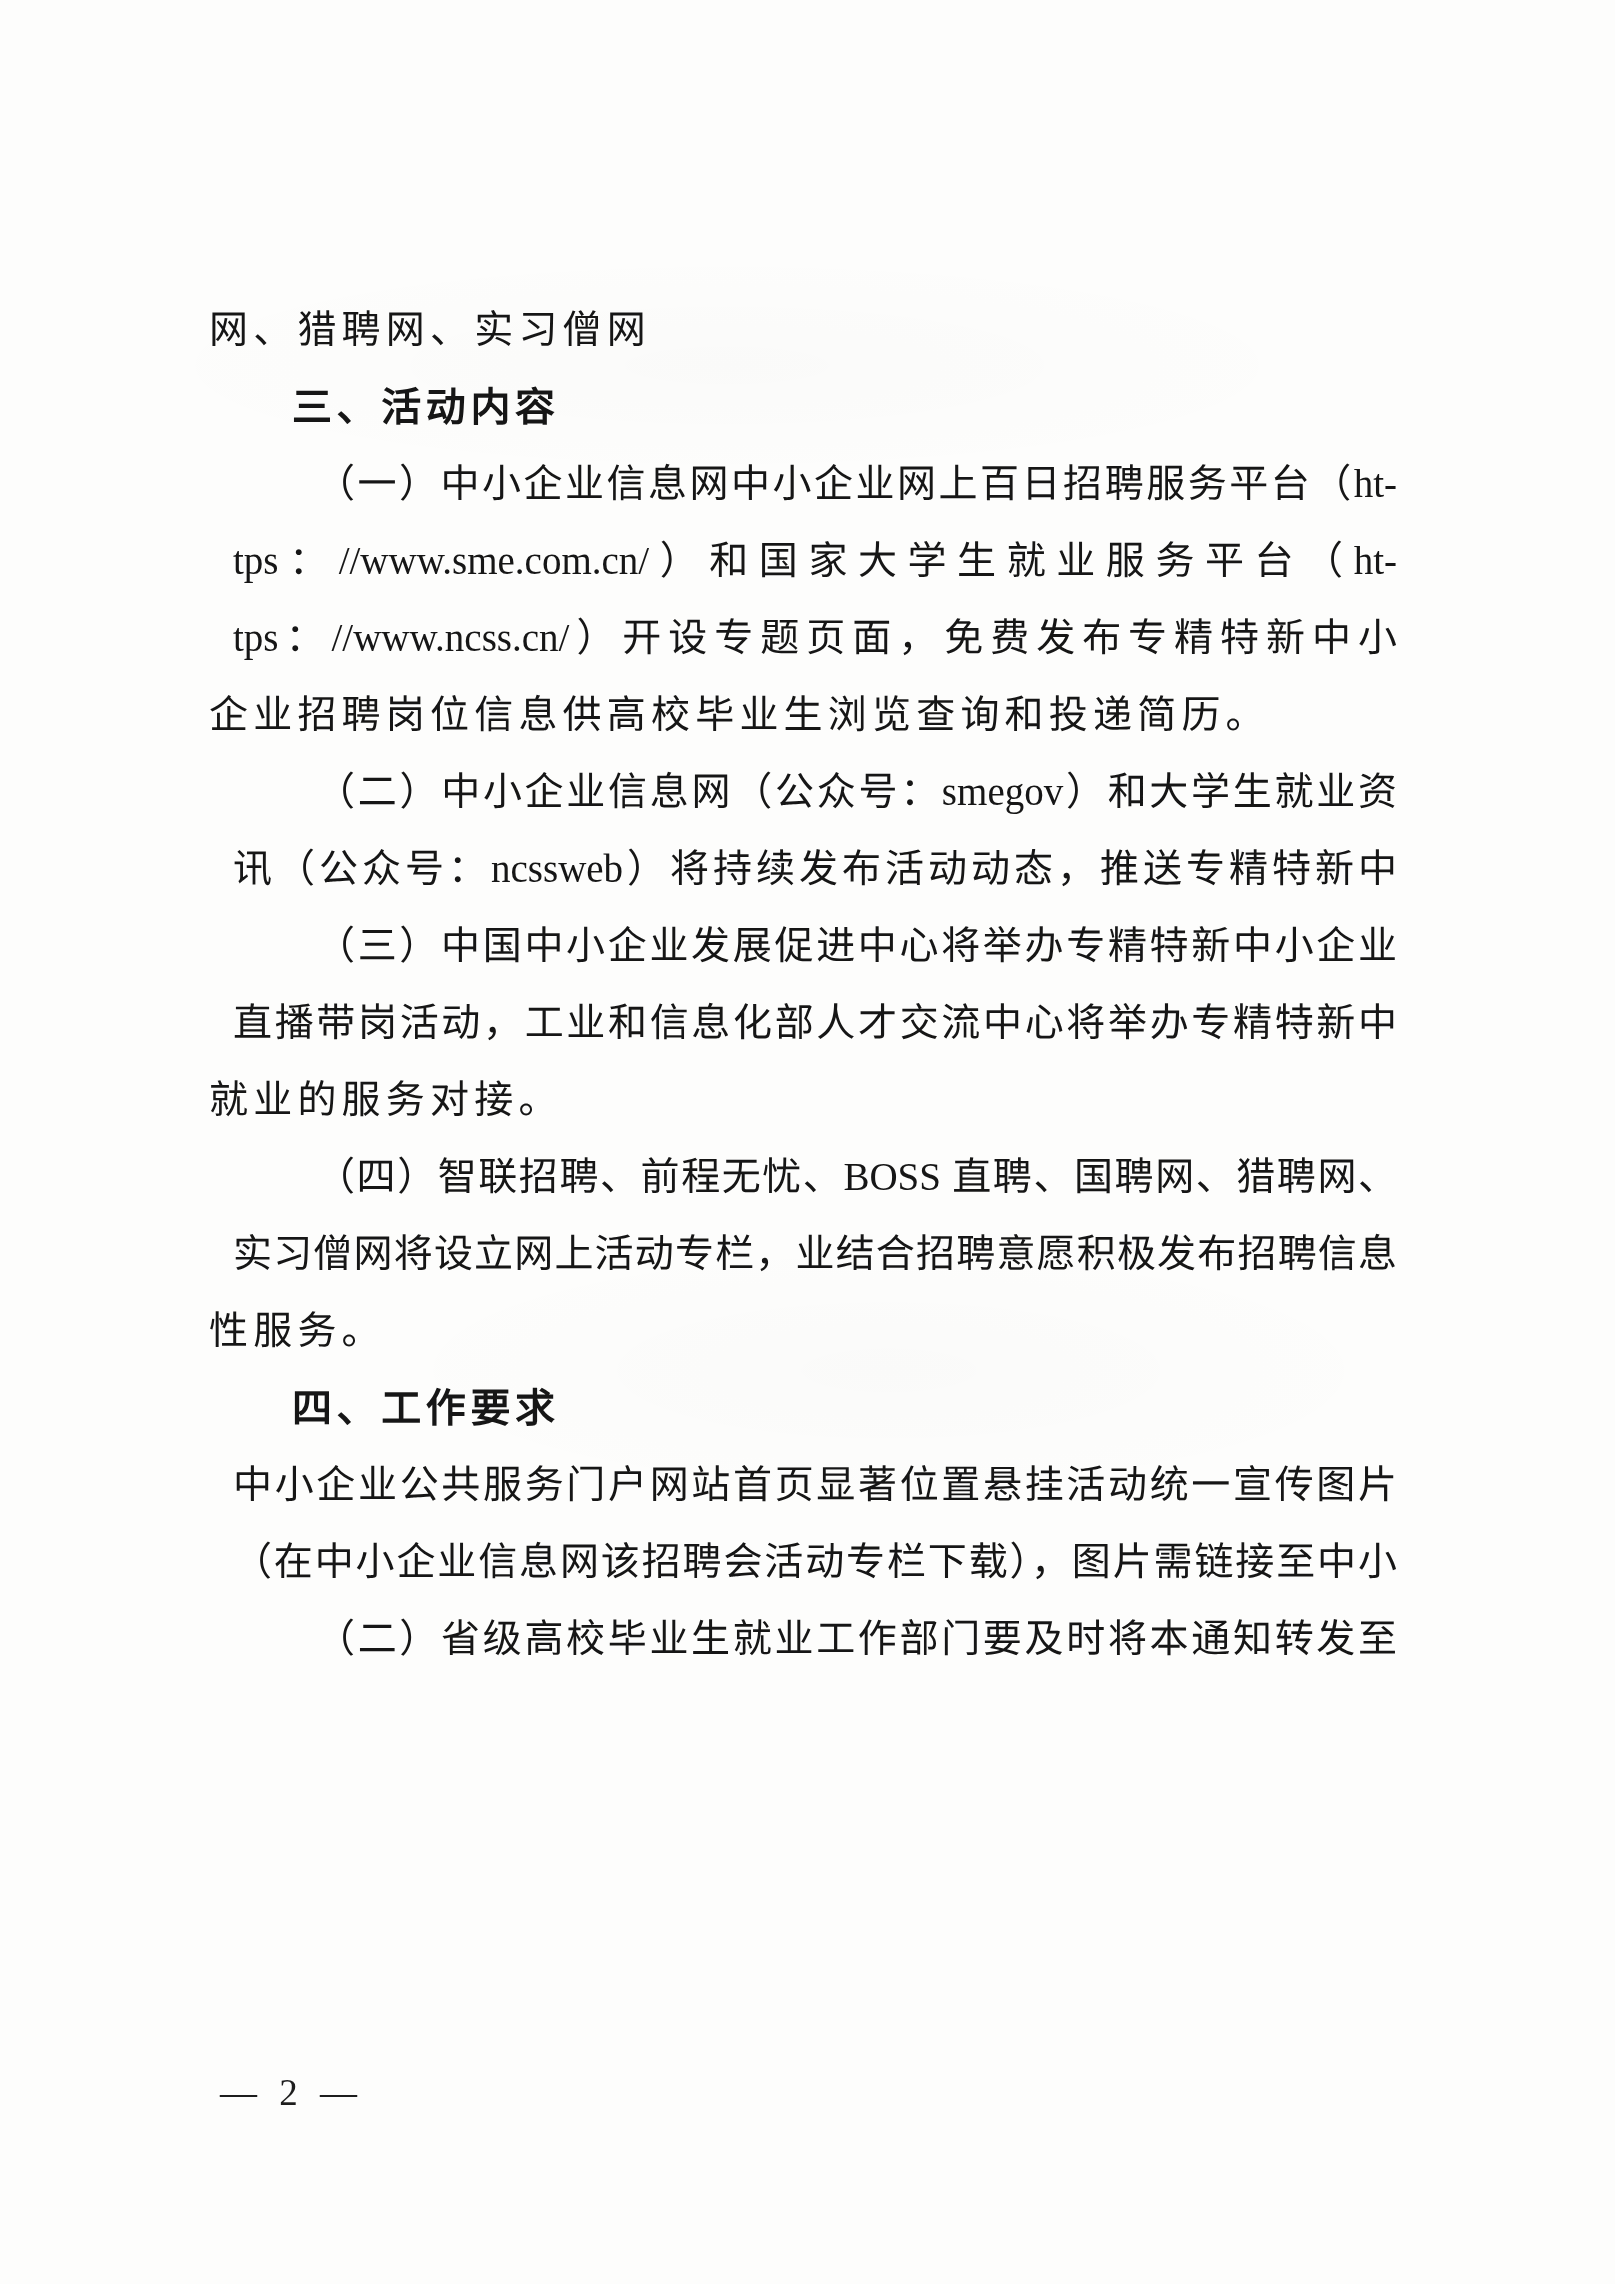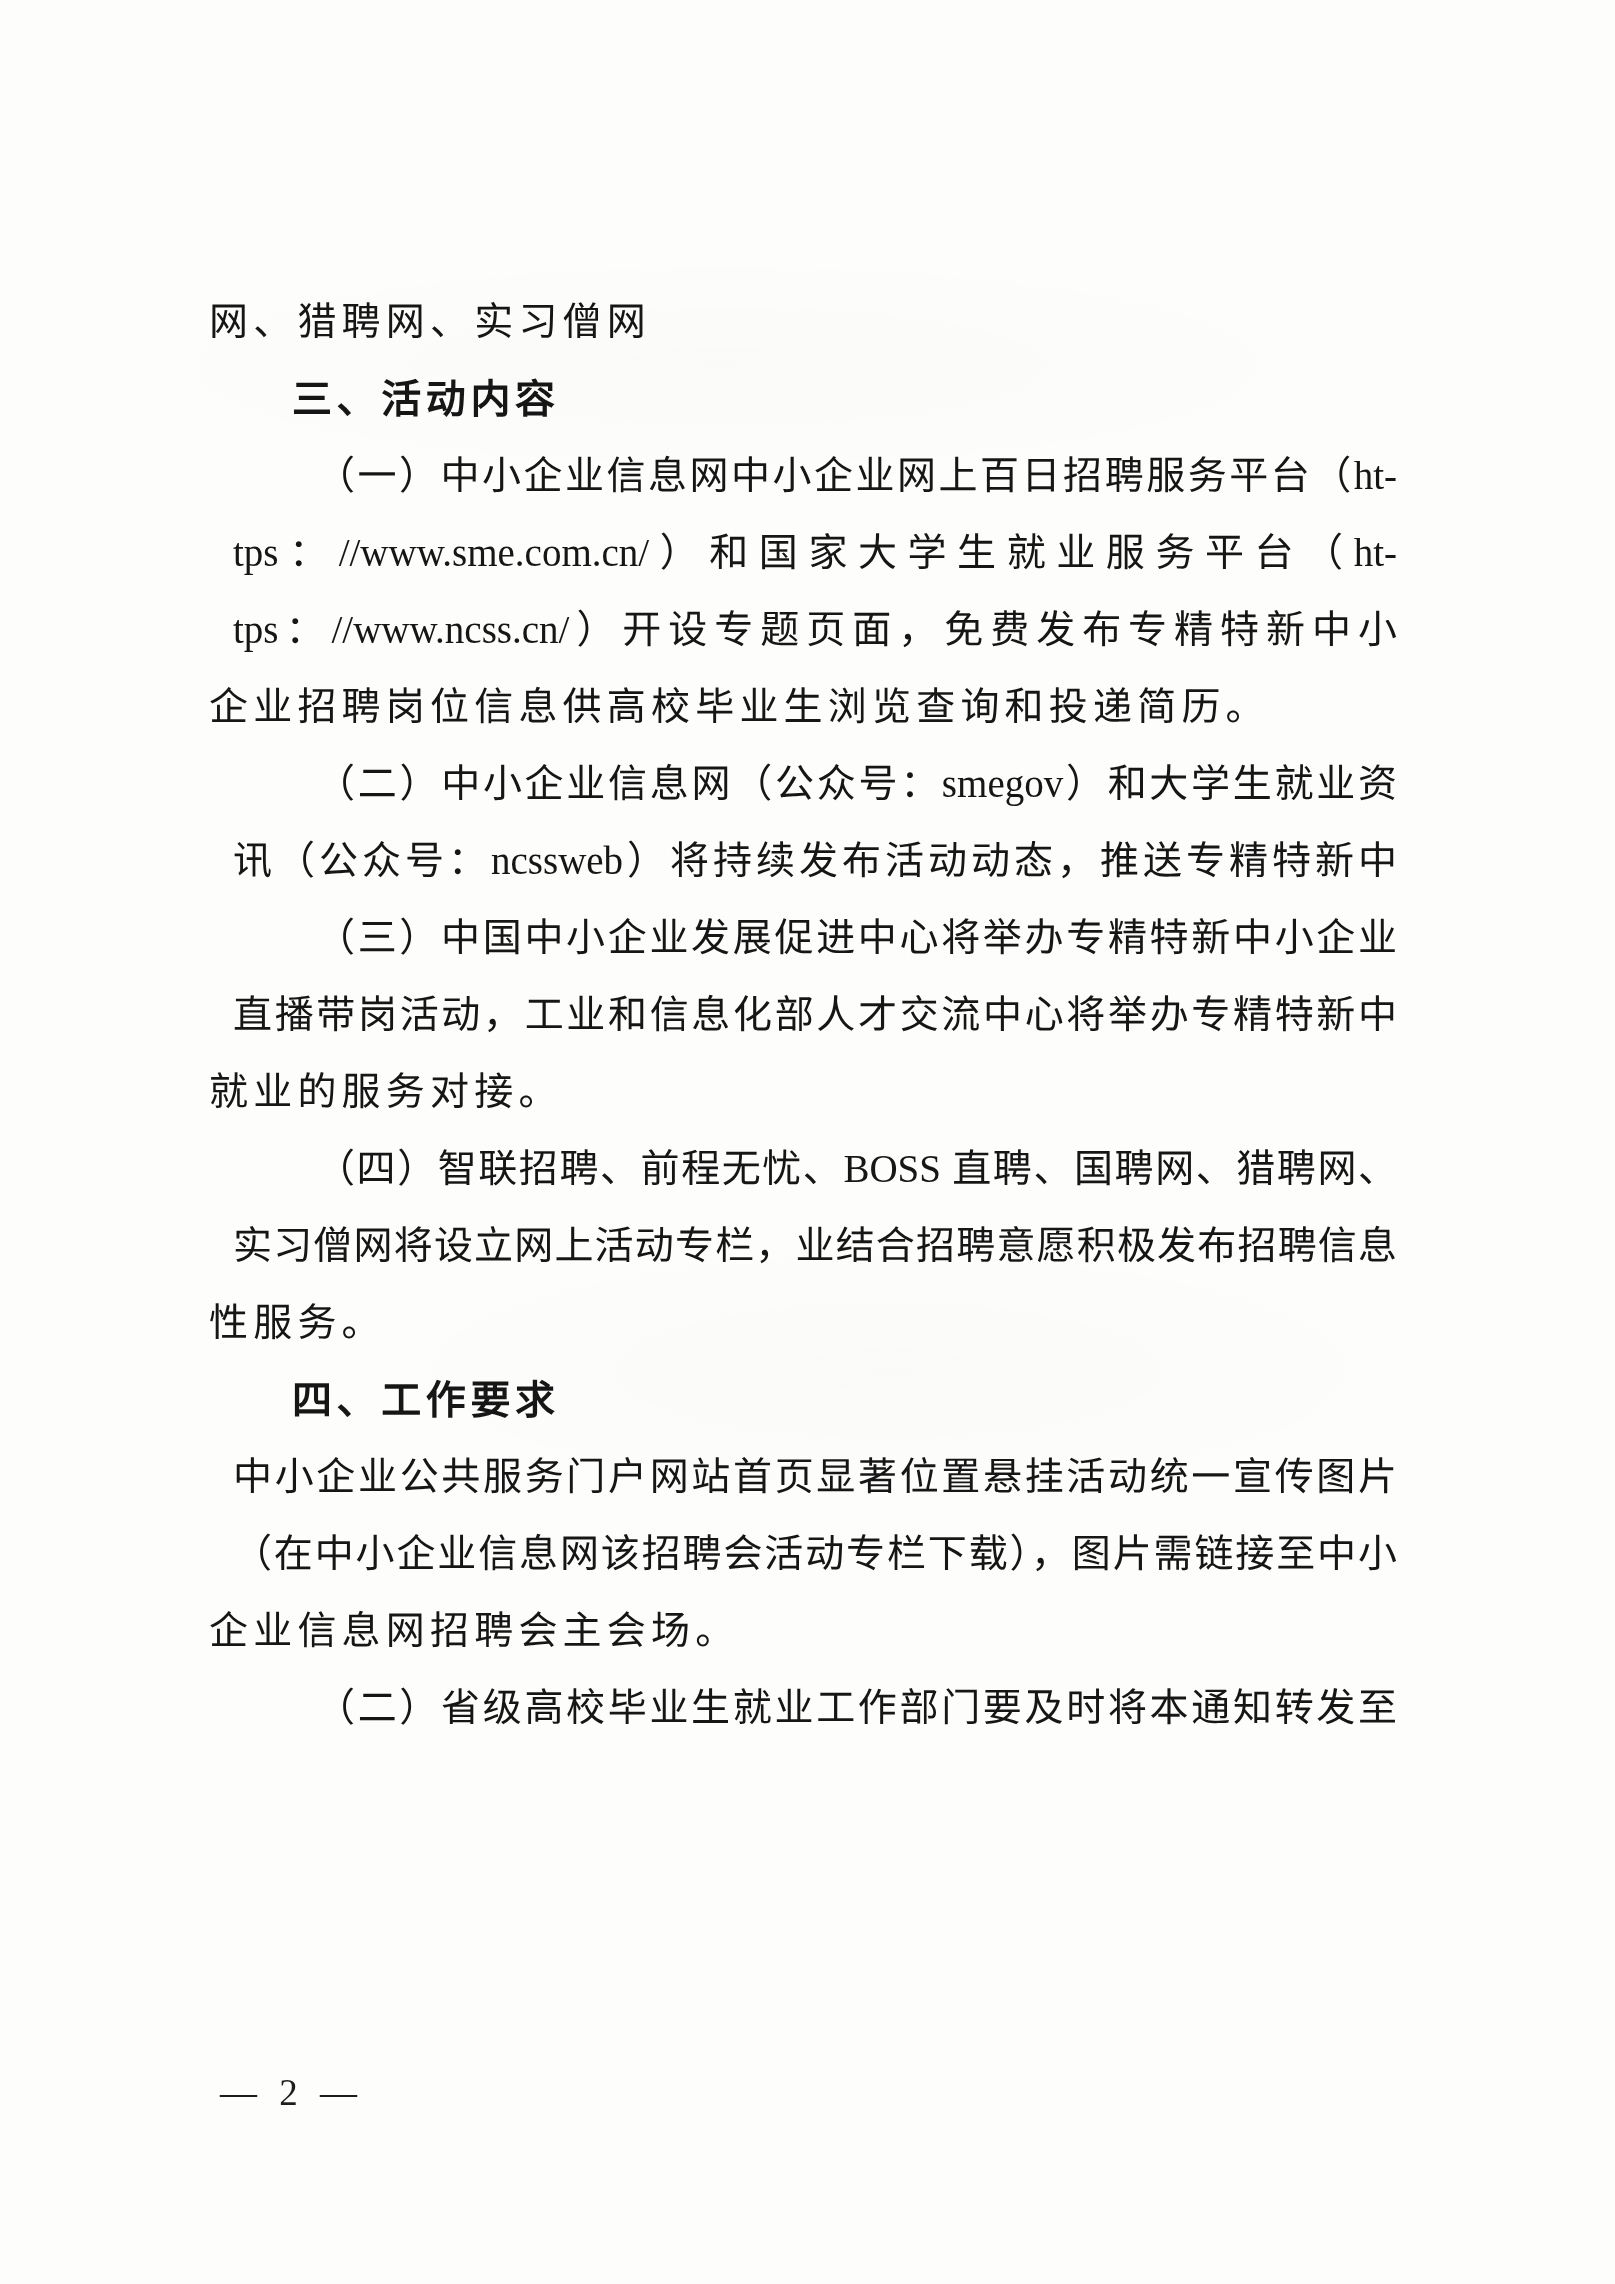--- a/index.html
+++ b/index.html
@@ -20,21 +20,21 @@
     position: absolute;
     inset: 0;
     background:
       radial-gradient(ellipse 913px 169px at 45% 16%, rgba(0,0,0,0.012), rgba(0,0,0,0) 70%),
       radial-gradient(ellipse 782px 196px at 55% 60%, rgba(0,0,0,0.010), rgba(0,0,0,0) 70%),
       #fdfdfc;
   }
   .content {
     position: absolute;
     left: 209px;
-    top: 296px;
+    top: 304px;
     width: 1188px;
   }
   .line {
     height: 77px;
     font-size: 39px;
     line-height: 52px;
     white-space: normal;
     letter-spacing: 5.2px;
     text-align: left;
   }
@@ -80,21 +80,20 @@
       <div class="line fill">讯（公众号：ncssweb）将持续发布活动动态，推送专精特新中</div>
       <div class="line indent fill">（三）中国中小企业发展促进中心将举办专精特新中小企业</div>
       <div class="line fill">直播带岗活动，工业和信息化部人才交流中心将举办专精特新中</div>
       <div class="line">就业的服务对接。</div>
       <div class="line indent fill">（四）智联招聘、前程无忧、BOSS 直聘、国聘网、猎聘网、</div>
       <div class="line fill">实习僧网将设立网上活动专栏，业结合招聘意愿积极发布招聘信息</div>
       <div class="line">性服务。</div>
       <div class="line heading indent">四、工作要求</div>
       <div class="line fill">中小企业公共服务门户网站首页显著位置悬挂活动统一宣传图片</div>
       <div class="line fill">（在中小企业信息网该招聘会活动专栏下载），图片需链接至中小</div>
-      <div class="line">企业信息网招聘会主会场。</div>
       <div class="line indent fill">（二）省级高校毕业生就业工作部门要及时将本通知转发至</div>
     </div>
 
   <div class="footer">
     <span>— 2 —</span>
   </div>
 </div>
 
 
 </body></html>

